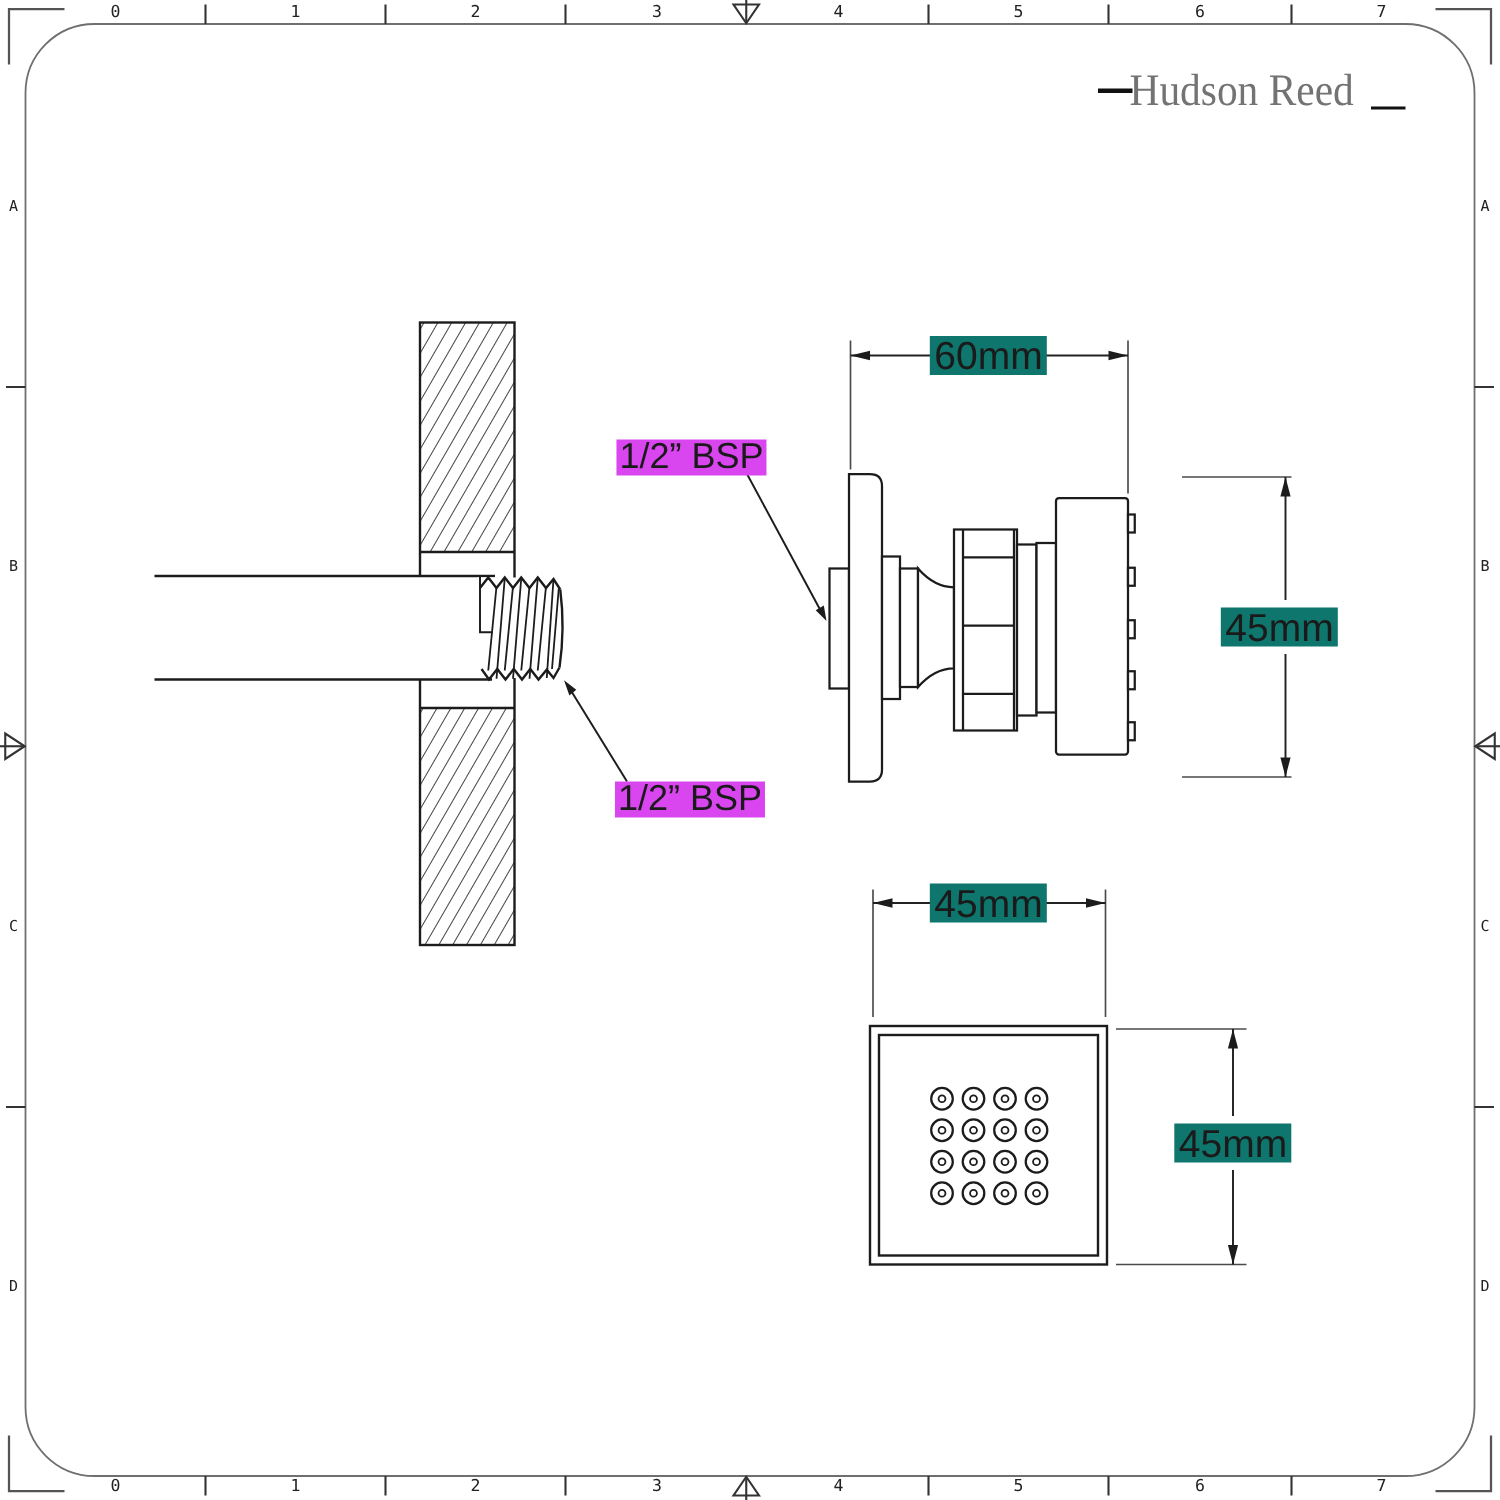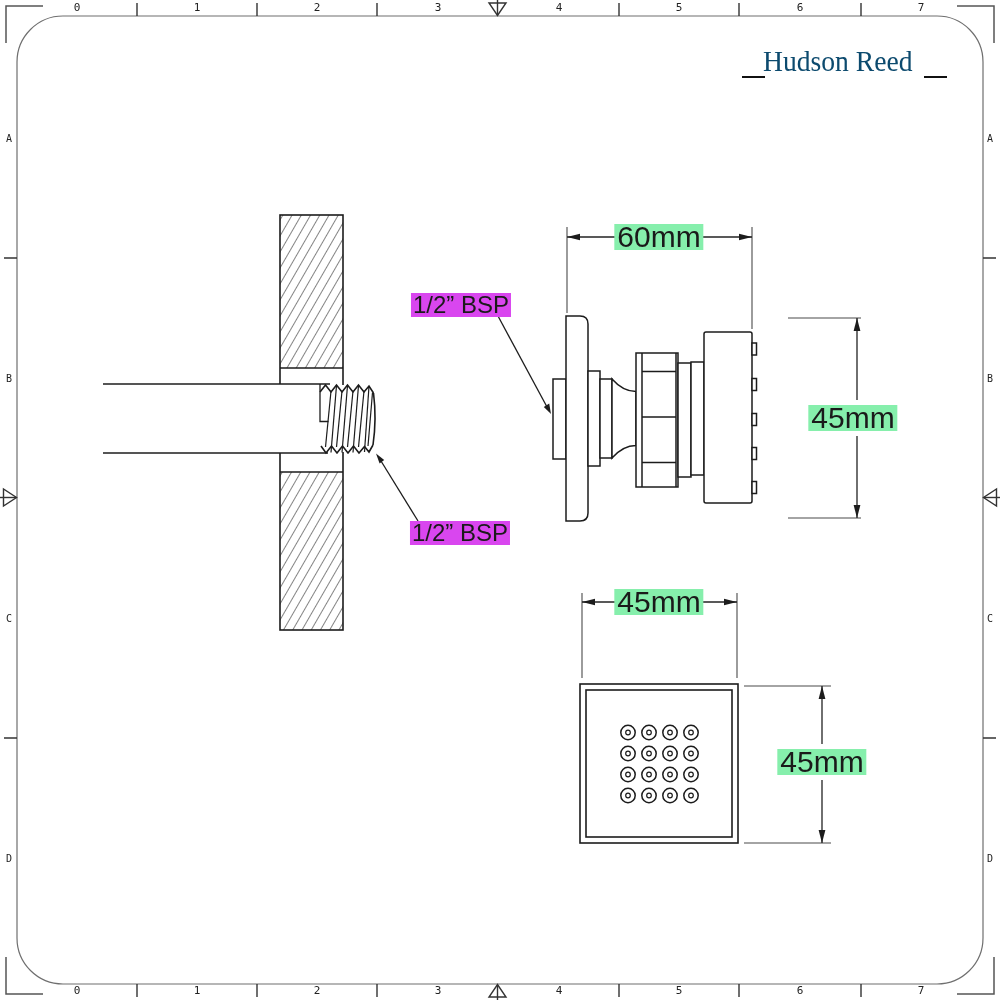--- a/index.html
+++ b/index.html
@@ -10,28 +10,28 @@
   #stage{position:absolute;left:0;top:0;width:1000px;height:1000px;}
   svg#drawing{position:absolute;left:0;top:0;}
 
   
   .rnum{position:absolute;transform:translateX(-50%);font-family:"DejaVu Sans Mono",monospace;
         font-size:11px;line-height:12px;color:#222;}
   .rletter{position:absolute;transform:translate(-50%,-50%);font-family:"DejaVu Sans Mono",monospace;
         font-size:10px;color:#222;}
 
   
-  .dimtext{position:absolute;transform:translate(-50%,-50%);font-size:30px;line-height:26px;
-        background:#86efac;padding:0 3px;white-space:nowrap;color:#1a1a1a;}
+  .dimtext{position:absolute;transform:translate(-50%,-50%);font-size:26px;line-height:26px;
+        background:#0f766e;padding:0 3px;white-space:nowrap;color:#1a1a1a;}
   .bsptext{position:absolute;transform:translate(-50%,-50%);font-size:24px;line-height:24px;
         background:#d946ef;padding:0 2px;white-space:nowrap;color:#1a1a1a;}
 
   
-  .logo{position:absolute;top:44px;right:53px;display:flex;align-items:flex-end;
-        font-family:"Liberation Serif",serif;font-size:30px;line-height:34px;color:#0c4a6e;}
+  .logo{position:absolute;top:44px;right:63px;display:flex;align-items:flex-start;
+        font-family:"Liberation Serif",serif;font-size:30px;line-height:34px;color:#737373;}
   .logo-dash{display:block;width:23px;height:2.5px;background:#111;margin-top:15px;margin-right:-2px;flex:none;}
   .logo-underscore{display:block;width:23px;height:2.5px;background:#111;margin-top:26.5px;margin-left:-1px;flex:none;}
   .logo-text{letter-spacing:0px;transform:scaleX(0.92);transform-origin:left center;}
 </style>
 </head>
 <body>
 
 <div id="stage">
 
 <svg id="drawing" width="1000" height="1000" viewBox="0 0 1000 1000">

